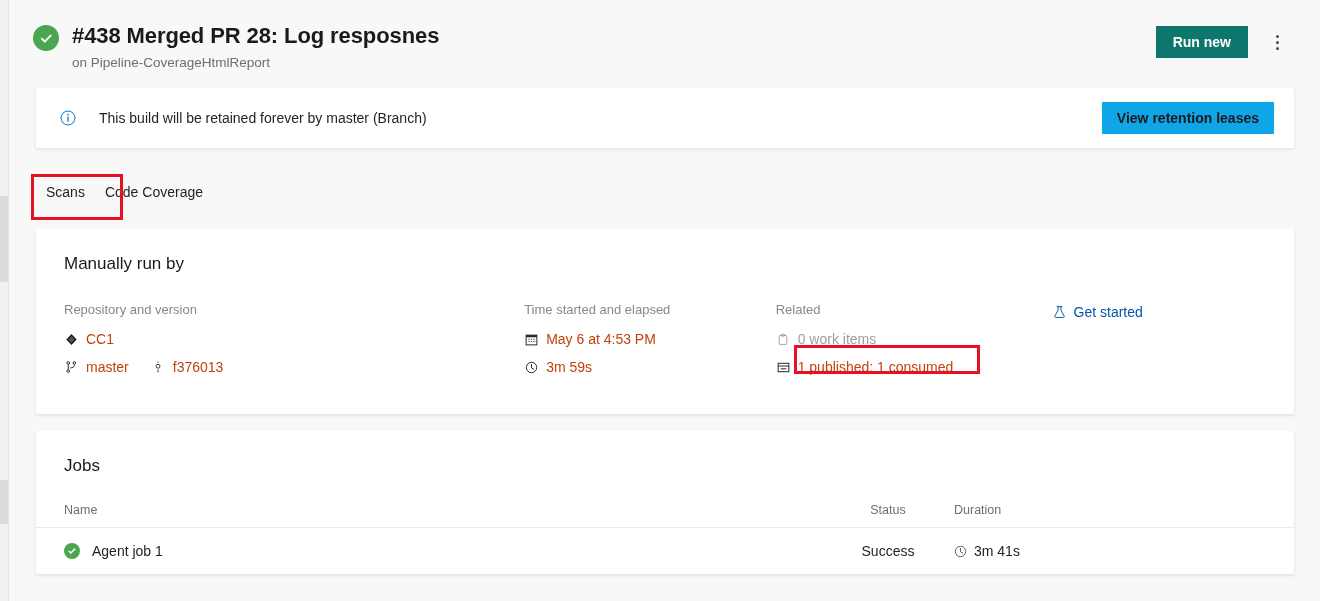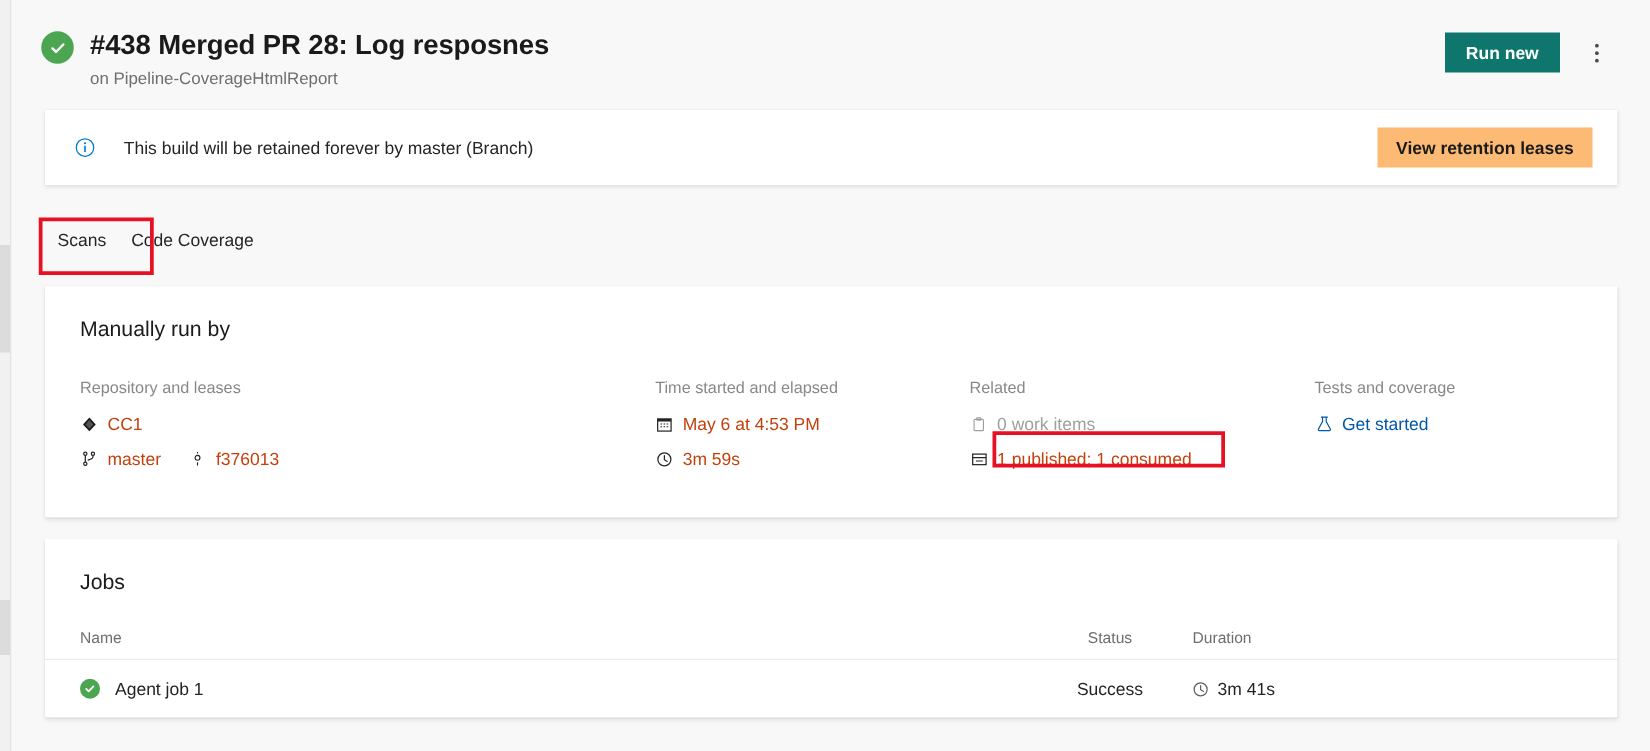--- a/index.html
+++ b/index.html
@@ -117,21 +117,21 @@
     padding: 0 20px 0 24px;
   }
   .banner-icon { flex: none; width: 16px; height: 16px; display:block; }
   .banner-text {
     font-size: 14px;
     color: #242424;
     margin-left: 23px;
     flex: 1;
   }
   .btn-secondary {
-    background: #fdba74;
+    background: #0ea5e9;
     border: none;
     color: #1b1a19;
     font-family: inherit;
     font-size: 14px;
     font-weight: 600;
     height: 32px;
     padding: 0 15px;
     cursor: pointer;
     white-space: nowrap;
   }
@@ -297,21 +297,21 @@
     </div>
     <div class="annot-box annot-tab"></div>
   </div>
 
   <div class="card summary-card" style="position:relative;">
     <div class="summary-title">Manually run by</div>
 
     <div class="cols">
 
       <div class="col-repo">
-        <div class="col-label">Repository and leases</div>
+        <div class="col-label">Repository and version</div>
         <div class="row-item">
           <span class="ico">
             <svg width="13" height="13" viewBox="0 0 16 16">
               <path d="M8 1.2L14.3 8 8 14.8 1.7 8z" fill="#1b1a19"></path>
               <path d="M8 3.6L11.9 8 8 12.4 4.1 8z" fill="#ffffff" opacity="0.25"></path>
             </svg>
           </span>
           <span>CC1</span>
         </div>
         <div class="row-inline">
@@ -378,21 +378,20 @@
               <rect x="1.4" y="2.8" width="13.2" height="10.4" fill="none" stroke="#242424" stroke-width="1.2"></rect>
               <path d="M1.4 6.2h13.2" stroke="#242424" stroke-width="1.2"></path>
               <path d="M4.6 9.6h6.8" stroke="#242424" stroke-width="1.2"></path>
             </svg>
           </span>
           <span>1 published; 1 consumed</span>
         </div>
       </div>
 
       <div class="col-tests">
-        <div class="col-label">Tests and coverage</div>
         <div class="row-item link">
           <span class="ico">
             <svg width="13" height="14" viewBox="0 0 16 16">
               <path d="M6.2 1.4v4.4L2.2 13.2c-.4.8.1 1.5.9 1.5h9.8c.8 0 1.3-.7.9-1.5L9.8 5.8V1.4" fill="none" stroke="#0057a8" stroke-width="1.2" stroke-linejoin="round"></path>
               <path d="M5 1.4h6" stroke="#0057a8" stroke-width="1.2" stroke-linecap="round"></path>
             </svg>
           </span>
           <span>Get started</span>
         </div>
       </div>

